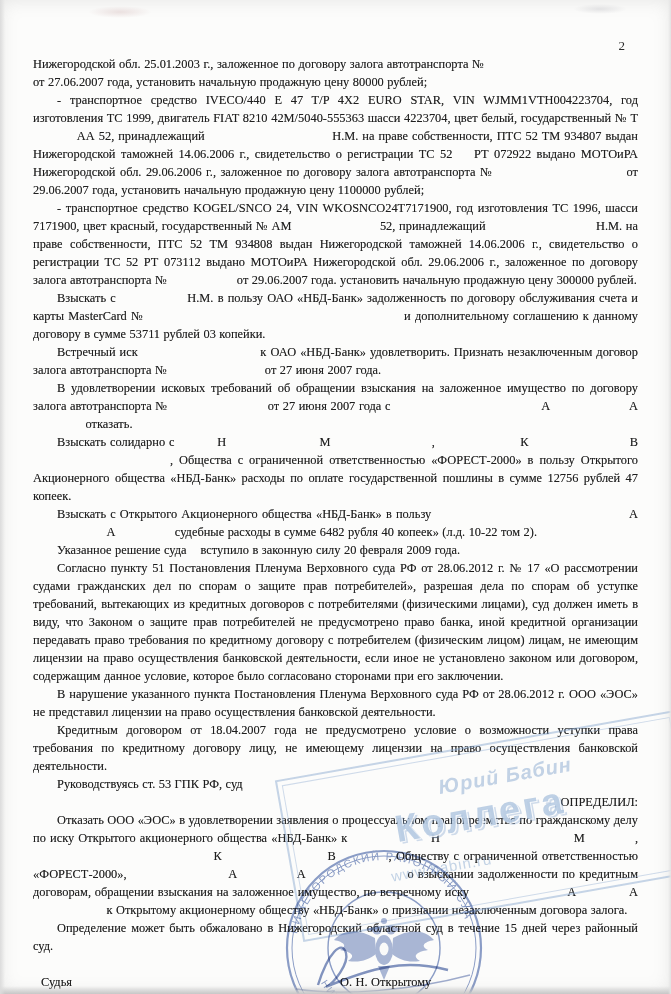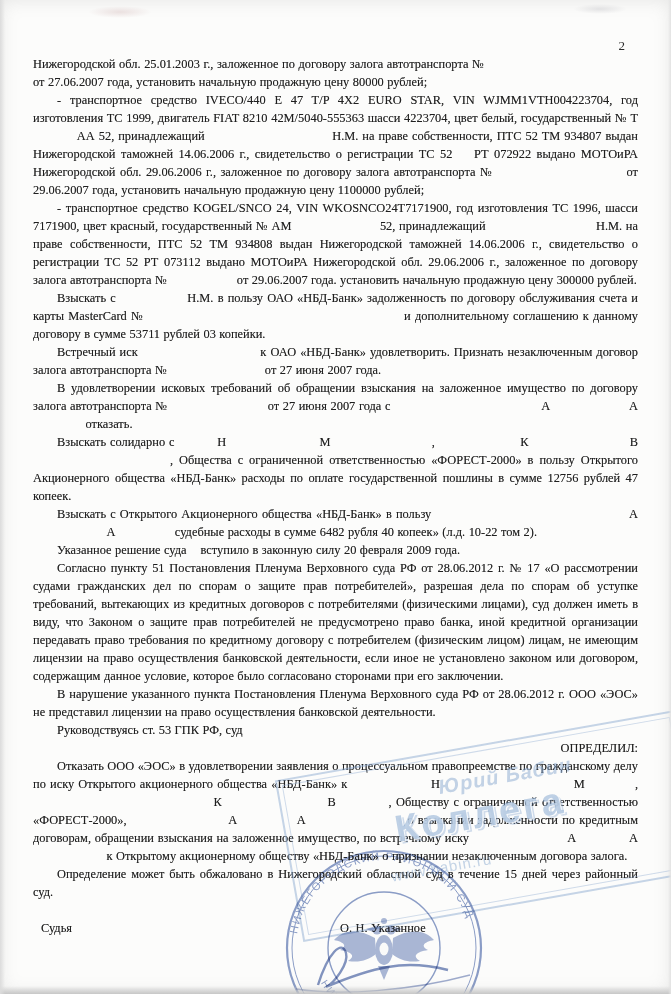--- a/index.html
+++ b/index.html
@@ -73,29 +73,30 @@
     <p>- транспортное средство IVECO/440 E 47 T/P 4X2 EURO STAR, VIN WJMM1VTH004223704, год изготовления ТС 1999, двигатель FIAT 8210 42M/5040-555363 шасси 4223704, цвет белый, государственный № Т &nbsp;&nbsp;&nbsp;&nbsp;&nbsp;&nbsp;&nbsp;&nbsp;&nbsp;&nbsp; АА 52, принадлежащий &nbsp;&nbsp;&nbsp;&nbsp;&nbsp;&nbsp;&nbsp;&nbsp;&nbsp;&nbsp;&nbsp;&nbsp;&nbsp;&nbsp;&nbsp;&nbsp;&nbsp;&nbsp;&nbsp;&nbsp;&nbsp;&nbsp;&nbsp;&nbsp;&nbsp;&nbsp;&nbsp;&nbsp;&nbsp;&nbsp; Н.М. на праве собственности, ПТС 52 ТМ 934807 выдан Нижегородской таможней 14.06.2006 г., свидетельство о регистрации ТС 52 &nbsp;&nbsp; РТ 072922 выдано МОТОиРА Нижегородской обл. 29.06.2006 г., заложенное по договору залога автотранспорта № &nbsp;&nbsp;&nbsp;&nbsp;&nbsp;&nbsp;&nbsp;&nbsp;&nbsp;&nbsp;&nbsp;&nbsp;&nbsp;&nbsp;&nbsp;&nbsp;&nbsp;&nbsp;&nbsp;&nbsp;&nbsp;&nbsp;&nbsp;&nbsp;&nbsp;&nbsp;&nbsp;&nbsp; от 29.06.2007 года, установить начальную продажную цену 1100000 рублей;</p>
     <p>- транспортное средство KOGEL/SNCO 24, VIN WKOSNCO24T7171900, год изготовления ТС 1996, шасси 7171900, цвет красный, государственный № АМ &nbsp;&nbsp;&nbsp;&nbsp;&nbsp;&nbsp;&nbsp;&nbsp;&nbsp;&nbsp;&nbsp;&nbsp;&nbsp;&nbsp;&nbsp;&nbsp;&nbsp;&nbsp;&nbsp;&nbsp;&nbsp;&nbsp; 52, принадлежащий &nbsp;&nbsp;&nbsp;&nbsp;&nbsp;&nbsp;&nbsp;&nbsp;&nbsp;&nbsp;&nbsp;&nbsp;&nbsp;&nbsp;&nbsp;&nbsp;&nbsp;&nbsp;&nbsp;&nbsp;&nbsp;&nbsp;&nbsp;&nbsp;&nbsp;&nbsp;&nbsp;&nbsp; Н.М. на праве собственности, ПТС 52 ТМ 934808 выдан Нижегородской таможней 14.06.2006 г., свидетельство о регистрации ТС 52 РТ 073112 выдано МОТОиРА Нижегородской обл. 29.06.2006 г., заложенное по договору залога автотранспорта № &nbsp;&nbsp;&nbsp;&nbsp;&nbsp;&nbsp;&nbsp;&nbsp;&nbsp;&nbsp;&nbsp;&nbsp;&nbsp;&nbsp;&nbsp;&nbsp;&nbsp;&nbsp; от 29.06.2007 года. установить начальную продажную цену 300000 рублей.</p>
     <p>Взыскать с &nbsp;&nbsp;&nbsp;&nbsp;&nbsp;&nbsp;&nbsp;&nbsp;&nbsp;&nbsp;&nbsp;&nbsp;&nbsp;&nbsp;&nbsp; Н.М. в пользу ОАО «НБД-Банк» задолженность по договору обслуживания счета и карты MasterCard № &nbsp;&nbsp;&nbsp;&nbsp;&nbsp;&nbsp;&nbsp;&nbsp;&nbsp;&nbsp;&nbsp;&nbsp;&nbsp;&nbsp;&nbsp;&nbsp;&nbsp;&nbsp;&nbsp;&nbsp;&nbsp;&nbsp;&nbsp;&nbsp;&nbsp;&nbsp;&nbsp;&nbsp;&nbsp;&nbsp;&nbsp;&nbsp;&nbsp;&nbsp;&nbsp;&nbsp;&nbsp;&nbsp;&nbsp;&nbsp;&nbsp;&nbsp;&nbsp;&nbsp;&nbsp;&nbsp;&nbsp;&nbsp;&nbsp;&nbsp;&nbsp;&nbsp;&nbsp;&nbsp;&nbsp;&nbsp;&nbsp;&nbsp;&nbsp;&nbsp; и дополнительному соглашению к данному договору в сумме 53711 рублей 03 копейки.</p>
     <p>Встречный иск &nbsp;&nbsp;&nbsp;&nbsp;&nbsp;&nbsp;&nbsp;&nbsp;&nbsp;&nbsp;&nbsp;&nbsp;&nbsp;&nbsp;&nbsp;&nbsp;&nbsp;&nbsp;&nbsp;&nbsp;&nbsp;&nbsp;&nbsp;&nbsp;&nbsp;&nbsp;&nbsp;&nbsp; к ОАО «НБД-Банк» удовлетворить. Признать незаключенным договор залога автотранспорта № &nbsp;&nbsp;&nbsp;&nbsp;&nbsp;&nbsp;&nbsp;&nbsp;&nbsp;&nbsp;&nbsp;&nbsp;&nbsp;&nbsp;&nbsp;&nbsp;&nbsp;&nbsp;&nbsp;&nbsp;&nbsp;&nbsp;&nbsp;&nbsp;&nbsp;&nbsp; от 27 июня 2007 года.</p>
     <p>В удовлетворении исковых требований об обращении взыскания на заложенное имущество по договору залога автотранспорта № &nbsp;&nbsp;&nbsp;&nbsp;&nbsp;&nbsp;&nbsp;&nbsp;&nbsp;&nbsp;&nbsp;&nbsp;&nbsp;&nbsp;&nbsp;&nbsp;&nbsp;&nbsp;&nbsp;&nbsp;&nbsp;&nbsp;&nbsp;&nbsp;&nbsp;&nbsp; от 27 июня 2007 года с &nbsp;&nbsp;&nbsp;&nbsp;&nbsp;&nbsp;&nbsp;&nbsp;&nbsp;&nbsp;&nbsp;&nbsp;&nbsp;&nbsp;&nbsp;&nbsp;&nbsp;&nbsp;&nbsp;&nbsp;&nbsp;&nbsp;&nbsp;&nbsp;&nbsp;&nbsp;&nbsp;&nbsp;&nbsp;&nbsp;&nbsp;&nbsp;&nbsp;&nbsp;&nbsp;&nbsp;&nbsp;&nbsp;&nbsp;&nbsp; А &nbsp;&nbsp;&nbsp;&nbsp;&nbsp;&nbsp;&nbsp;&nbsp;&nbsp;&nbsp;&nbsp;&nbsp;&nbsp;&nbsp;&nbsp;&nbsp;&nbsp;&nbsp;&nbsp;&nbsp; А &nbsp;&nbsp;&nbsp;&nbsp;&nbsp;&nbsp;&nbsp;&nbsp;&nbsp;&nbsp;&nbsp;&nbsp;&nbsp;&nbsp; отказать.</p>
     <p>Взыскать солидарно с &nbsp;&nbsp;&nbsp;&nbsp;&nbsp;&nbsp;&nbsp;&nbsp;&nbsp; Н &nbsp;&nbsp;&nbsp;&nbsp;&nbsp;&nbsp;&nbsp;&nbsp;&nbsp;&nbsp;&nbsp;&nbsp;&nbsp;&nbsp;&nbsp;&nbsp;&nbsp;&nbsp;&nbsp;&nbsp;&nbsp;&nbsp; М &nbsp;&nbsp;&nbsp;&nbsp;&nbsp;&nbsp;&nbsp;&nbsp;&nbsp;&nbsp;&nbsp;&nbsp;&nbsp;&nbsp;&nbsp;&nbsp;&nbsp;&nbsp;&nbsp;&nbsp;&nbsp;&nbsp;&nbsp;&nbsp; , &nbsp;&nbsp;&nbsp;&nbsp;&nbsp;&nbsp;&nbsp;&nbsp;&nbsp;&nbsp;&nbsp;&nbsp;&nbsp;&nbsp;&nbsp;&nbsp;&nbsp;&nbsp;&nbsp;&nbsp; К &nbsp;&nbsp;&nbsp;&nbsp;&nbsp;&nbsp;&nbsp;&nbsp;&nbsp;&nbsp;&nbsp;&nbsp;&nbsp;&nbsp;&nbsp;&nbsp;&nbsp;&nbsp;&nbsp;&nbsp;&nbsp;&nbsp;&nbsp;&nbsp; В &nbsp;&nbsp;&nbsp;&nbsp;&nbsp;&nbsp;&nbsp;&nbsp;&nbsp;&nbsp;&nbsp;&nbsp;&nbsp;&nbsp;&nbsp;&nbsp;&nbsp;&nbsp;&nbsp;&nbsp;&nbsp;&nbsp; , Общества с ограниченной ответственностью «ФОРЕСТ-2000» в пользу Открытого Акционерного общества «НБД-Банк» расходы по оплате государственной пошлины в сумме 12756 рублей 47 копеек.</p>
     <p>Взыскать с Открытого Акционерного общества «НБД-Банк» в пользу &nbsp;&nbsp;&nbsp;&nbsp;&nbsp;&nbsp;&nbsp;&nbsp;&nbsp;&nbsp;&nbsp;&nbsp;&nbsp;&nbsp;&nbsp;&nbsp;&nbsp;&nbsp;&nbsp;&nbsp;&nbsp;&nbsp;&nbsp;&nbsp;&nbsp;&nbsp;&nbsp;&nbsp;&nbsp;&nbsp;&nbsp;&nbsp;&nbsp;&nbsp;&nbsp;&nbsp;&nbsp;&nbsp;&nbsp;&nbsp;&nbsp;&nbsp;&nbsp;&nbsp;&nbsp;&nbsp; А &nbsp;&nbsp;&nbsp;&nbsp;&nbsp;&nbsp;&nbsp;&nbsp;&nbsp;&nbsp;&nbsp;&nbsp;&nbsp;&nbsp;&nbsp;&nbsp;&nbsp;&nbsp;&nbsp;&nbsp; А &nbsp;&nbsp;&nbsp;&nbsp;&nbsp;&nbsp;&nbsp;&nbsp;&nbsp;&nbsp;&nbsp;&nbsp;&nbsp;&nbsp;&nbsp; судебные расходы в сумме 6482 рубля 40 копеек» (л.д. 10-22 том 2).</p>
     <p>Указанное решение суда &nbsp;&nbsp; вступило в законную силу 20 февраля 2009 года.</p>
     <p>Согласно пункту 51 Постановления Пленума Верховного суда РФ от 28.06.2012 г. № 17 «О рассмотрении судами гражданских дел по спорам о защите прав потребителей», разрешая дела по спорам об уступке требований, вытекающих из кредитных договоров с потребителями (физическими лицами), суд должен иметь в виду, что Законом о защите прав потребителей не предусмотрено право банка, иной кредитной организации передавать право требования по кредитному договору с потребителем (физическим лицом) лицам, не имеющим лицензии на право осуществления банковской деятельности, если иное не установлено законом или договором, содержащим данное условие, которое было согласовано сторонами при его заключении.</p>
     <p>В нарушение указанного пункта Постановления Пленума Верховного суда РФ от 28.06.2012 г. ООО «ЭОС» не представил лицензии на право осуществления банковской деятельности.</p>
+    <p>Кредитным договором от 18.04.2007 года не предусмотрено условие о возможности уступки права требования по кредитному договору лицу, не имеющему лицензии на право осуществления банковской деятельности.</p>
     <p>Руководствуясь ст. 53 ГПК РФ, суд</p>
     <p class="center">ОПРЕДЕЛИЛ:</p>
     <p>Отказать ООО «ЭОС» в удовлетворении заявления о процессуальном правопреемстве по гражданскому делу по иску Открытого акционерного общества «НБД-Банк» к &nbsp;&nbsp;&nbsp;&nbsp;&nbsp;&nbsp;&nbsp;&nbsp;&nbsp;&nbsp;&nbsp;&nbsp;&nbsp;&nbsp;&nbsp;&nbsp;&nbsp;&nbsp; Н &nbsp;&nbsp;&nbsp;&nbsp;&nbsp;&nbsp;&nbsp;&nbsp;&nbsp;&nbsp;&nbsp;&nbsp;&nbsp;&nbsp;&nbsp;&nbsp;&nbsp;&nbsp;&nbsp;&nbsp;&nbsp;&nbsp;&nbsp;&nbsp;&nbsp;&nbsp;&nbsp;&nbsp;&nbsp;&nbsp; М &nbsp;&nbsp;&nbsp;&nbsp;&nbsp;&nbsp;&nbsp;&nbsp;&nbsp;&nbsp; , &nbsp;&nbsp;&nbsp;&nbsp;&nbsp;&nbsp;&nbsp;&nbsp;&nbsp;&nbsp;&nbsp;&nbsp;&nbsp;&nbsp;&nbsp;&nbsp;&nbsp;&nbsp;&nbsp;&nbsp;&nbsp;&nbsp;&nbsp;&nbsp;&nbsp;&nbsp;&nbsp;&nbsp;&nbsp;&nbsp;&nbsp;&nbsp;&nbsp;&nbsp;&nbsp;&nbsp;&nbsp;&nbsp;&nbsp;&nbsp; К &nbsp;&nbsp;&nbsp;&nbsp;&nbsp;&nbsp;&nbsp;&nbsp;&nbsp;&nbsp;&nbsp;&nbsp;&nbsp;&nbsp;&nbsp;&nbsp;&nbsp;&nbsp;&nbsp;&nbsp;&nbsp;&nbsp; В &nbsp;&nbsp;&nbsp;&nbsp;&nbsp;&nbsp;&nbsp;&nbsp;&nbsp;&nbsp; , Обществу с ограниченной ответственностью «ФОРЕСТ-2000», &nbsp;&nbsp;&nbsp;&nbsp;&nbsp;&nbsp;&nbsp;&nbsp;&nbsp;&nbsp;&nbsp;&nbsp;&nbsp;&nbsp;&nbsp;&nbsp;&nbsp;&nbsp;&nbsp;&nbsp;&nbsp;&nbsp; А &nbsp;&nbsp;&nbsp;&nbsp;&nbsp;&nbsp;&nbsp;&nbsp;&nbsp;&nbsp;&nbsp;&nbsp; А &nbsp;&nbsp;&nbsp;&nbsp;&nbsp;&nbsp;&nbsp;&nbsp;&nbsp;&nbsp;&nbsp;&nbsp;&nbsp;&nbsp;&nbsp;&nbsp;&nbsp;&nbsp;&nbsp;&nbsp;&nbsp;&nbsp; о взыскании задолженности по кредитным договорам, обращении взыскания на заложенное имущество, по встречному иску &nbsp;&nbsp;&nbsp;&nbsp;&nbsp;&nbsp;&nbsp;&nbsp;&nbsp;&nbsp;&nbsp;&nbsp;&nbsp;&nbsp;&nbsp;&nbsp;&nbsp;&nbsp;&nbsp;&nbsp;&nbsp;&nbsp;&nbsp;&nbsp; А &nbsp;&nbsp;&nbsp;&nbsp;&nbsp;&nbsp;&nbsp;&nbsp;&nbsp;&nbsp;&nbsp;&nbsp; А &nbsp;&nbsp;&nbsp;&nbsp;&nbsp;&nbsp;&nbsp;&nbsp;&nbsp;&nbsp;&nbsp;&nbsp;&nbsp;&nbsp;&nbsp;&nbsp;&nbsp;&nbsp;&nbsp;&nbsp; к Открытому акционерному обществу «НБД-Банк» о признании незаключенным договора залога.</p>
     <p>Определение может быть обжаловано в Нижегородский областной суд в течение 15 дней через районный суд.</p>
 
     <div class="sig">
       <span class="lbl">Судья</span>
       <span class="spacer"></span>
-      <span class="name">О. Н. Указанное</span>
+      <span class="name">О. Н. Открытому</span>
     </div>
   </div>
 
   <div class="wm">
     <div class="l1">Юрий Бабин</div>
     <div class="l2">Коллега</div>
     <div class="url">www.babin.ru</div>
   </div>
 
   <svg class="overlay stamp" viewBox="0 0 212 212">

